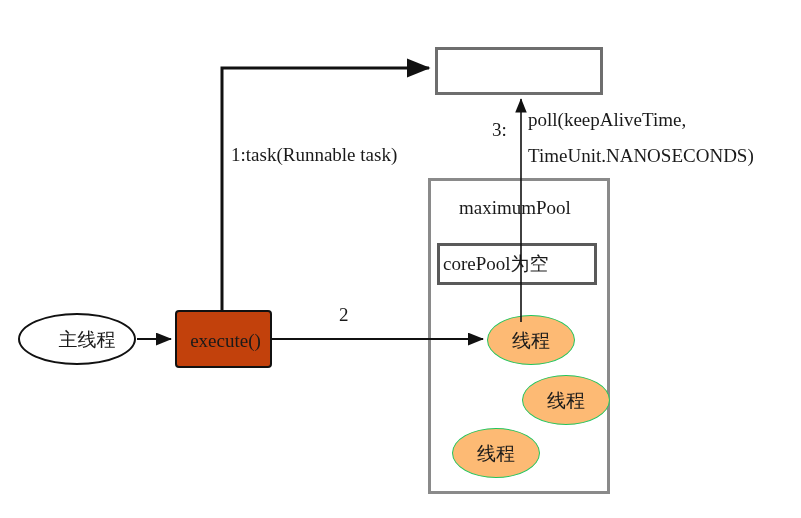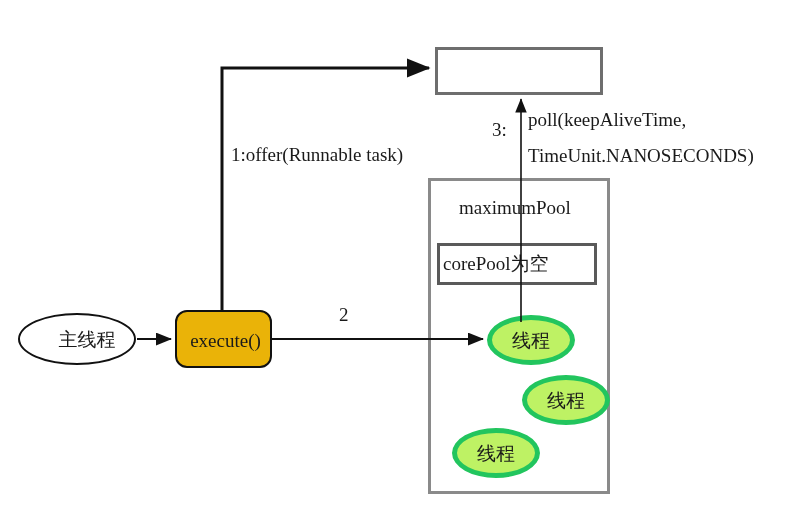--- a/index.html
+++ b/index.html
@@ -72,22 +72,22 @@
     font-size: 19px;
   }
   
   #execute-box {
     position: absolute;
     left: 175px;
     top: 310px;
     width: 97px;
     height: 58px;
     border: 2px solid #111111;
-    border-radius: 12px;
-    background: #eab308;
+    border-radius: 4px;
+    background: #c2410c;
     box-sizing: border-box;
   }
   #execute-label {
     left: 0;
     top: 19px;
     width: 97px;
     text-align: center;
     font-size: 19px;
   }
   
@@ -106,23 +106,23 @@
     left: 0;
     top: 15px;
     width: 118px;
     text-align: center;
     font-size: 19px;
     padding-left: 8px;
   }
   
   .thread-ellipse {
     position: absolute;
-    border: 5px solid #22c55e;
+    border: 1px solid #22c55e;
     border-radius: 50%;
-    background: #bef264;
+    background: #fdba74;
     box-sizing: border-box;
   }
   .thread-ellipse .lbl {
     left: 0;
     top: 0;
     width: 100%;
     height: 100%;
     display: flex;
     align-items: center;
     justify-content: center;
@@ -193,19 +193,19 @@
 
     <line x1="137" y1="339" x2="171" y2="339" stroke="#111111" stroke-width="2" marker-end="url(#arrow-dark)"></line>
 
     <polyline points="222,310 222,68 429,68" fill="none" stroke="#111111" stroke-width="3" marker-end="url(#arrow-dark)"></polyline>
 
     <line x1="272" y1="339" x2="483" y2="339" stroke="#111111" stroke-width="2" marker-end="url(#arrow-dark)"></line>
 
     <line x1="521" y1="322" x2="521" y2="99" stroke="#111111" stroke-width="1.6" marker-end="url(#arrow-thin)"></line>
   </svg>
 
-  <div class="lbl" id="offer-label">1:offer(Runnable task)</div>
+  <div class="lbl" id="offer-label">1:task(Runnable task)</div>
   <div class="lbl" id="step3-label">3:</div>
   <div class="lbl" id="poll-label-1">poll(keepAliveTime,</div>
   <div class="lbl" id="poll-label-2">TimeUnit.NANOSECONDS)</div>
   <div class="lbl" id="step2-label">2</div>
 
 </div>
 
 </body></html>

